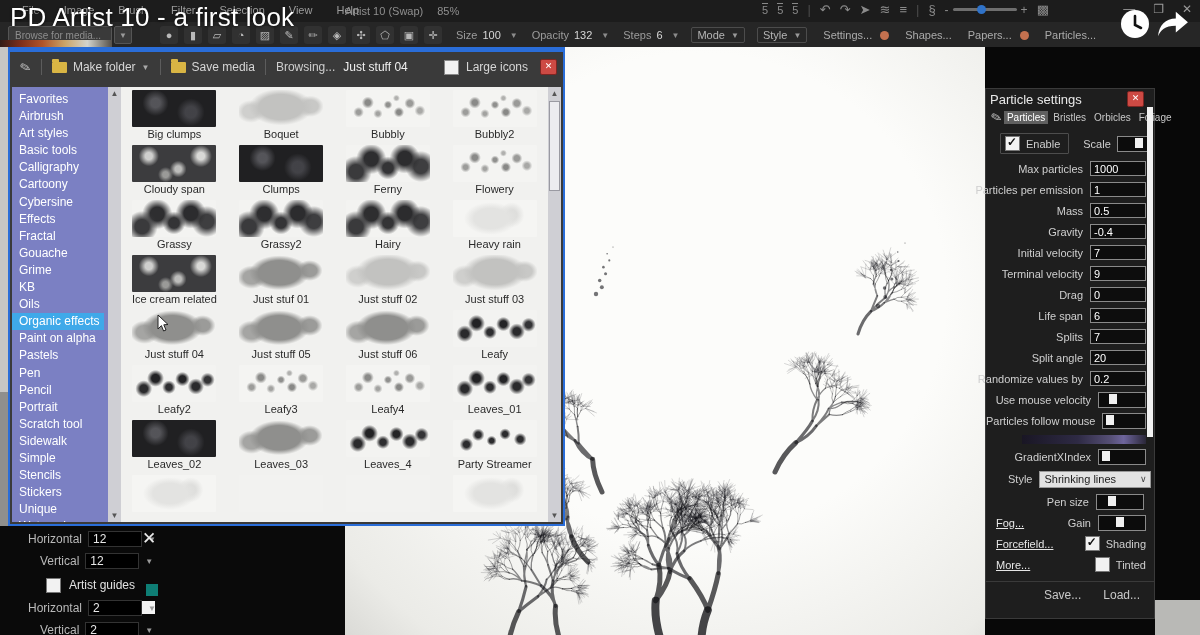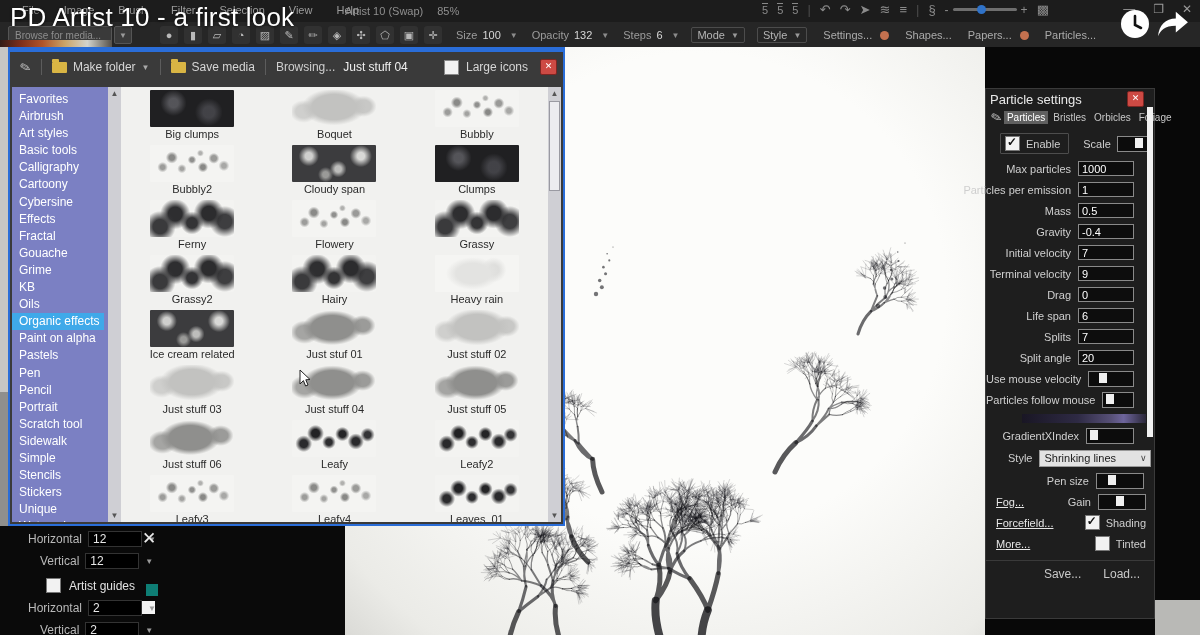--- a/index.html
+++ b/index.html
@@ -58,21 +58,21 @@
             font-size:9px;line-height:12px;text-align:center;margin-left:12px;margin-right:6px;}
   .bbody{position:absolute;left:2px;top:35px;right:2px;bottom:2px;display:flex;}
   .cats{width:96px;background:#7b80c3;overflow:hidden;font-size:12px;color:#fff;padding-top:4px;box-sizing:border-box;}
   .cat{padding:1px 0 1px 7px;height:15.1px;line-height:15px;white-space:nowrap;}
   .cat.sel{background:#3fa9e9;display:inline-block;padding-right:5px;}
   .sbar{width:13px;background:#cfcfd4;position:relative;}
   .sbar .arr{position:absolute;left:0;width:13px;height:13px;color:#555;font-size:8px;text-align:center;line-height:13px;}
   .sbar .arr.up{top:0;} .sbar .arr.dn{bottom:0;}
   .sbar .thumbb{position:absolute;left:1px;top:14px;width:11px;height:90px;background:#ececf0;border:1px solid #9a9aa2;box-sizing:border-box;}
   .grid{flex:1;background:#f1f1ef;position:relative;overflow:hidden;
-        display:grid;grid-template-columns:repeat(3,1fr);grid-auto-rows:55px;padding-top:3px;}
+        display:grid;grid-template-columns:repeat(4,1fr);grid-auto-rows:55px;padding-top:3px;}
   .cell{display:flex;flex-direction:column;align-items:center;}
   .thumb{width:84px;height:37px;border-radius:1px;}
   .cap{font-size:11px;color:#2a2a2a;margin-top:1px;}
   
   .b-dark{background:#202022;background-image:radial-gradient(circle at 28% 35%,rgba(90,90,95,.9) 0 7%,transparent 20%),radial-gradient(circle at 70% 60%,rgba(70,70,75,.9) 0 9%,transparent 22%);}
   .b-cloud{background:#3c3c3e;background-image:radial-gradient(circle at 20% 30%,#cfcfcd 0 5%,transparent 14%),radial-gradient(circle at 55% 65%,#bdbdbb 0 6%,transparent 16%),radial-gradient(circle at 82% 30%,#d8d8d6 0 5%,transparent 15%),radial-gradient(circle at 40% 80%,#9a9a98 0 5%,transparent 13%);}
   .b-blob{background:#f1f1ef;background-image:radial-gradient(ellipse 46% 60% at 48% 48%,#8f8f8d 0 55%,transparent 78%),radial-gradient(ellipse 25% 45% at 15% 60%,#a5a5a3 0 40%,transparent 70%),radial-gradient(ellipse 22% 40% at 84% 42%,#9b9b99 0 40%,transparent 70%);}
   .b-lblob{background:#f1f1ef;background-image:radial-gradient(ellipse 48% 62% at 50% 46%,#c2c2c0 0 55%,transparent 80%),radial-gradient(ellipse 24% 44% at 14% 58%,#cfcfcd 0 40%,transparent 70%),radial-gradient(ellipse 22% 40% at 85% 44%,#c8c8c6 0 42%,transparent 72%);}
   .b-scurve{background:#f3f3f1;background-image:radial-gradient(circle at 12% 72%,#3a3a3c 0 9%,transparent 20%),radial-gradient(circle at 30% 38%,#2e2e30 0 11%,transparent 24%),radial-gradient(circle at 50% 62%,#343436 0 11%,transparent 24%),radial-gradient(circle at 70% 36%,#2c2c2e 0 11%,transparent 24%),radial-gradient(circle at 89% 58%,#3e3e40 0 9%,transparent 20%);}
   .b-thin{background:#f4f4f2;background-image:radial-gradient(circle at 16% 66%,#2c2c2e 0 4%,transparent 9%),radial-gradient(circle at 30% 40%,#2c2c2e 0 4.5%,transparent 10%),radial-gradient(circle at 46% 56%,#2c2c2e 0 4.5%,transparent 10%),radial-gradient(circle at 62% 38%,#2c2c2e 0 4.5%,transparent 10%),radial-gradient(circle at 80% 52%,#2c2c2e 0 4%,transparent 9%);}
@@ -88,21 +88,21 @@
   .ptitle .t{flex:1;font-size:13px;color:#e8e8e8;}
   .ptabs{display:flex;align-items:center;gap:2px;height:17px;padding:0 3px;font-size:10px;color:#c8c8c8;}
   .ptab{padding:1px 3px;}
   .ptab.sel{background:#606060;color:#fff;}
   .enrow{display:flex;align-items:center;margin:7px 6px 4px 14px;gap:6px;}
   .encheck{display:flex;align-items:center;gap:6px;border:1px solid #4d4d4d;padding:2px 8px 2px 4px;border-radius:1px;}
   .cbx{width:13px;height:13px;background:#f2f2f2;border:1px solid #777;position:relative;}
   .cbx.on:before{content:"✓";position:absolute;left:1px;top:-2px;font-size:12px;color:#111;font-weight:bold;}
   .pslider{position:relative;width:46px;height:14px;background:#0c0c0c;border:1px solid #8a8a8a;}
   .pslider .hnd{position:absolute;top:1px;width:8px;height:10px;background:#f0f0f0;}
-  .frow{display:flex;align-items:center;justify-content:flex-end;height:21px;padding-right:20px;gap:7px;}
+  .frow{display:flex;align-items:center;justify-content:flex-end;height:21px;padding-right:8px;gap:7px;}
   .frow .lbl{color:#cfcfcf;white-space:nowrap;}
   .pinput{width:48px;height:13px;background:#0d0d0d;border:1px solid #8a8a8a;color:#fff;font-size:11px;
           font-family:"Liberation Sans",sans-serif;padding:0 3px;}
   .gradbar{margin:4px 8px 2px 36px;height:9px;
     background:linear-gradient(90deg,#191624,#2e2a44 45%,#575077 72%,#6e659c 82%,#2a2738 100%);}
   .stylerow{display:flex;align-items:center;gap:7px;height:24px;padding-left:22px;}
   .pselect{width:112px;height:17px;background:#e2e2e2;color:#1a1a1a;border:1px solid #999;font-size:11px;
            display:flex;align-items:center;justify-content:space-between;padding:0 4px;box-sizing:border-box;}
   .pselect .ch{font-size:9px;color:#444;}
   .lnk{color:#e6e6e6;text-decoration:underline;font-size:11px;}
@@ -115,21 +115,21 @@
   
   .gpanel{position:absolute;left:0;top:526px;width:345px;height:109px;background:#0a0a0a;color:#b9b9b9;font-size:12px;}
   .grow1{position:absolute;display:flex;align-items:center;gap:6px;}
   .gval{width:44px;height:14px;background:#000;border:1px solid #333;color:#e8e8e8;padding:0 4px;font-size:12px;line-height:14px;}
   .gdd{color:#9a9a9a;font-size:8px;}
   .staricon{position:absolute;left:142px;top:2px;color:#e9e9e9;font-size:17px;}
   .tealsw{position:absolute;left:146px;top:58px;width:12px;height:12px;background:#0e7e75;}
   .swapwrap{position:absolute;left:130px;top:74px;display:flex;align-items:center;gap:2px;}
   .swapicon{color:#8f8f8f;font-size:12px;transform:rotate(40deg);}
   .whitesw{width:13px;height:13px;background:#f4f4f4;}
-  .agrow{position:absolute;left:46px;top:52px;display:flex;align-items:center;gap:8px;color:#e2e2e2;}
+  .agrow{position:absolute;left:46px;top:52px;display:flex;gap:8px;color:#e2e2e2;}
   
   .vtitle{position:absolute;left:10px;top:2px;font-size:26px;color:#fff;letter-spacing:.2px;
           text-shadow:0 1px 3px rgba(0,0,0,.6);}
   .ytclock{position:absolute;left:1119px;top:8px;width:32px;height:32px;}
   .ytshare{position:absolute;left:1157px;top:10px;width:32px;height:28px;}
 </style>
 </head>
 <body>
 
 <div id="app">
@@ -527,20 +527,24 @@
           <input class="pinput" value="6" style="">
         </div>
         <div class="frow">
           <span class="lbl">Splits</span>
           <input class="pinput" value="7" style="">
         </div>
         <div class="frow">
           <span class="lbl">Split angle</span>
           <input class="pinput" value="20" style="">
         </div>
+        <div class="frow">
+          <span class="lbl">Randomize values by</span>
+          <input class="pinput" value="0.2" style="">
+        </div>
       </div>
     <div id="psliders">
         <div class="frow">
           <span class="lbl">Use mouse velocity</span>
           <span class="pslider">
             <span class="hnd" style="left: 9.5px;"></span>
           </span>
         </div>
         <div class="frow">
           <span class="lbl">Particles follow mouse</span>

